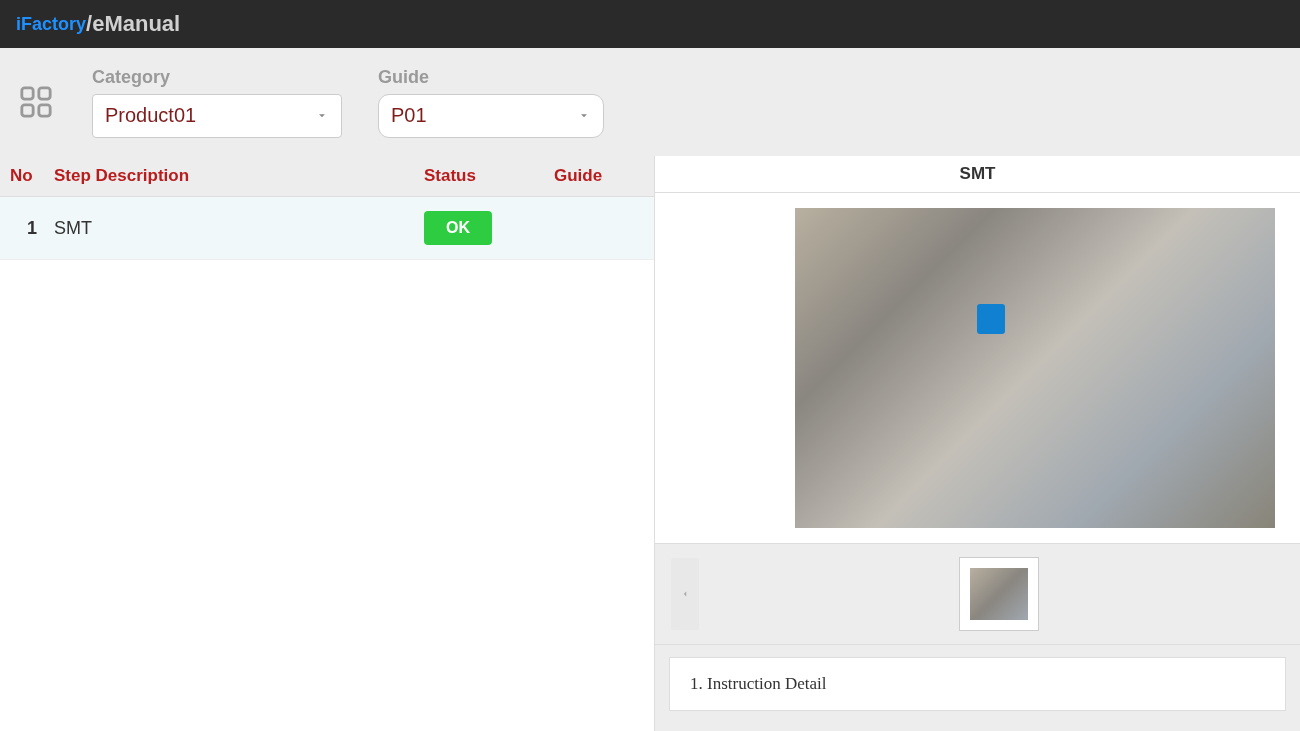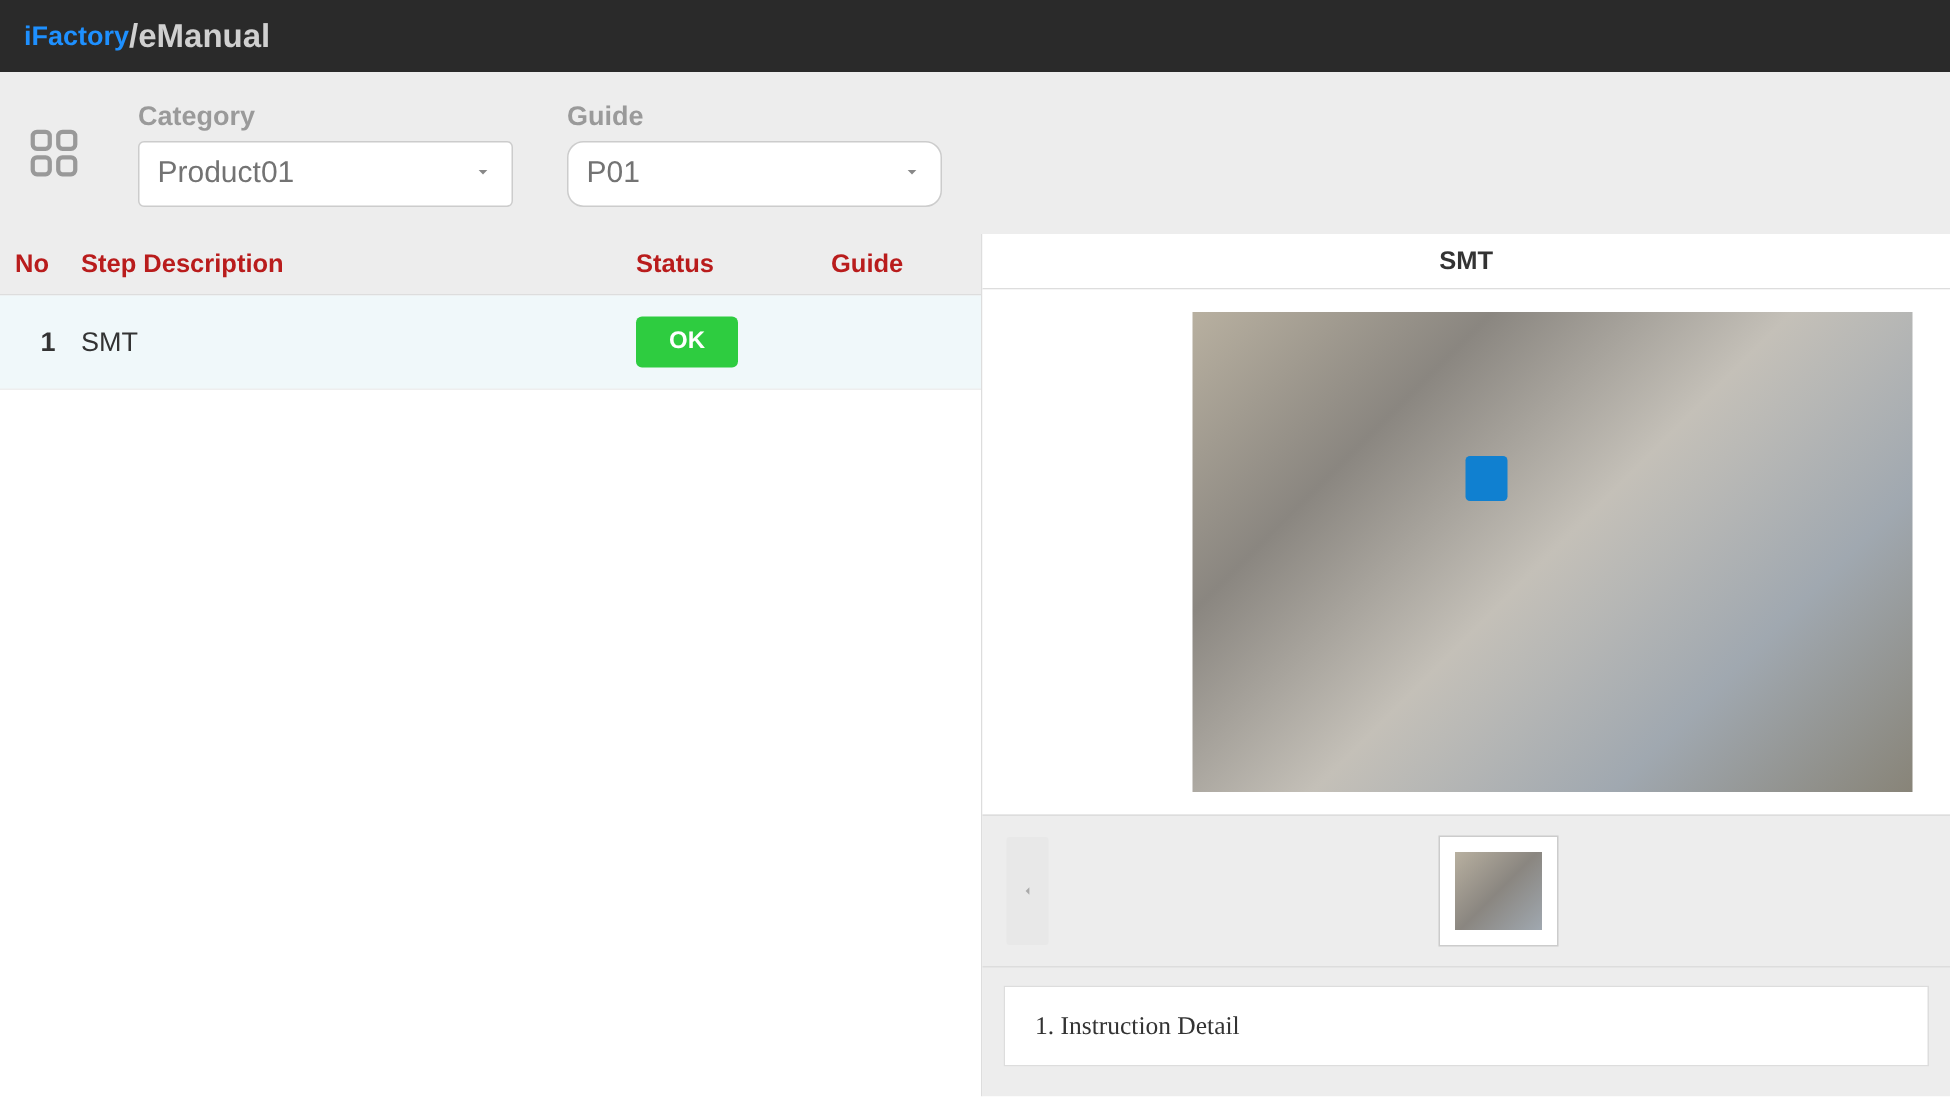--- a/index.html
+++ b/index.html
@@ -8,24 +8,24 @@
 .header-bar { background: #2a2a2a; height: 48px; display: flex; align-items: center; padding: 0 16px; }
 .brand-ifactory { color: #1e90ff; font-size: 18px; font-weight: bold; }
 .brand-sep { color: #d0d0d0; font-size: 22px; font-weight: bold; }
 .brand-emanual { color: #d0d0d0; font-size: 22px; font-weight: bold; }
 
 .filter-bar { background: #ededed; height: 108px; display: flex; align-items: center; padding: 12px 16px; gap: 36px; }
 .grid-icon { width: 40px; height: 40px; display: flex; align-items: center; justify-content: center; }
 .grid-icon svg { width: 34px; height: 34px; }
 .filter-group { display: flex; flex-direction: column; gap: 6px; }
 .filter-label { color: #9a9a9a; font-size: 18px; font-weight: 600; }
-.dropdown { background: #fff; border: 1px solid #ccc; border-radius: 4px; height: 44px; padding: 0 40px 0 12px; font-size: 20px; color: #737373; display: flex; align-items: center; position: relative; cursor: pointer; }
+.dropdown { background: #fff; border: 1px solid #ccc; border-radius: 4px; height: 44px; padding: 0 40px 0 12px; font-size: 20px; color: #7f1d1d; display: flex; align-items: center; position: relative; cursor: pointer; }
 .dropdown .caret { position: absolute; right: 12px; top: 50%; transform: translateY(-50%); }
 .dd-category { width: 250px; }
-.dd-guide { width: 250px; border-radius: 11px; }
+.dd-guide { width: 226px; border-radius: 11px; }
 .dd-instruction { width: 250px; }
 
 .content { display: flex; height: calc(731px - 48px - 108px); }
 
 .left-panel { width: 655px; border-right: 1px solid #ddd; background: #fff; }
 .table-header { background: #ededed; display: flex; padding: 10px 10px; font-size: 17px; color: #b91c1c; font-weight: 600; border-bottom: 1px solid #ddd; }
 .col-no { width: 44px; }
 .col-desc { flex: 1; }
 .col-status { width: 130px; }
 .col-time { width: 90px; }

